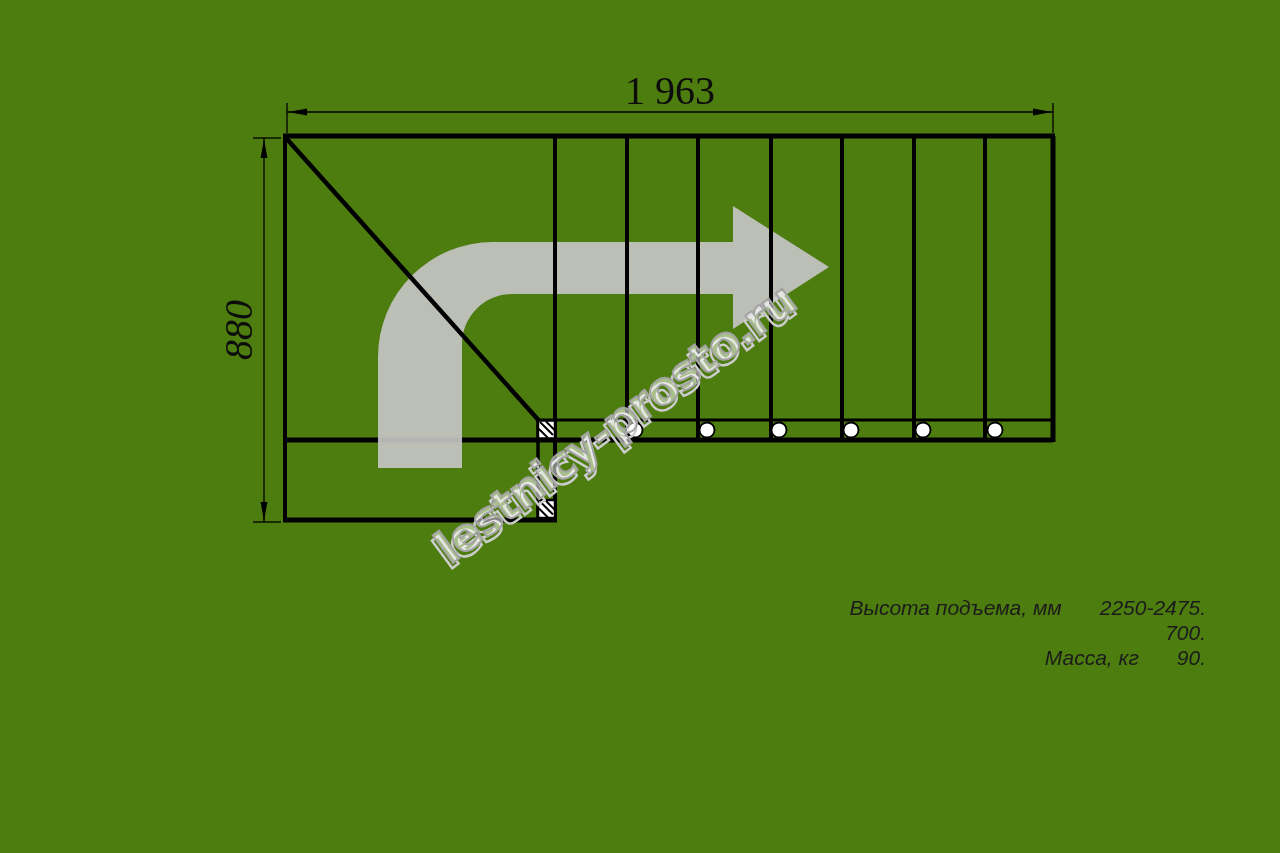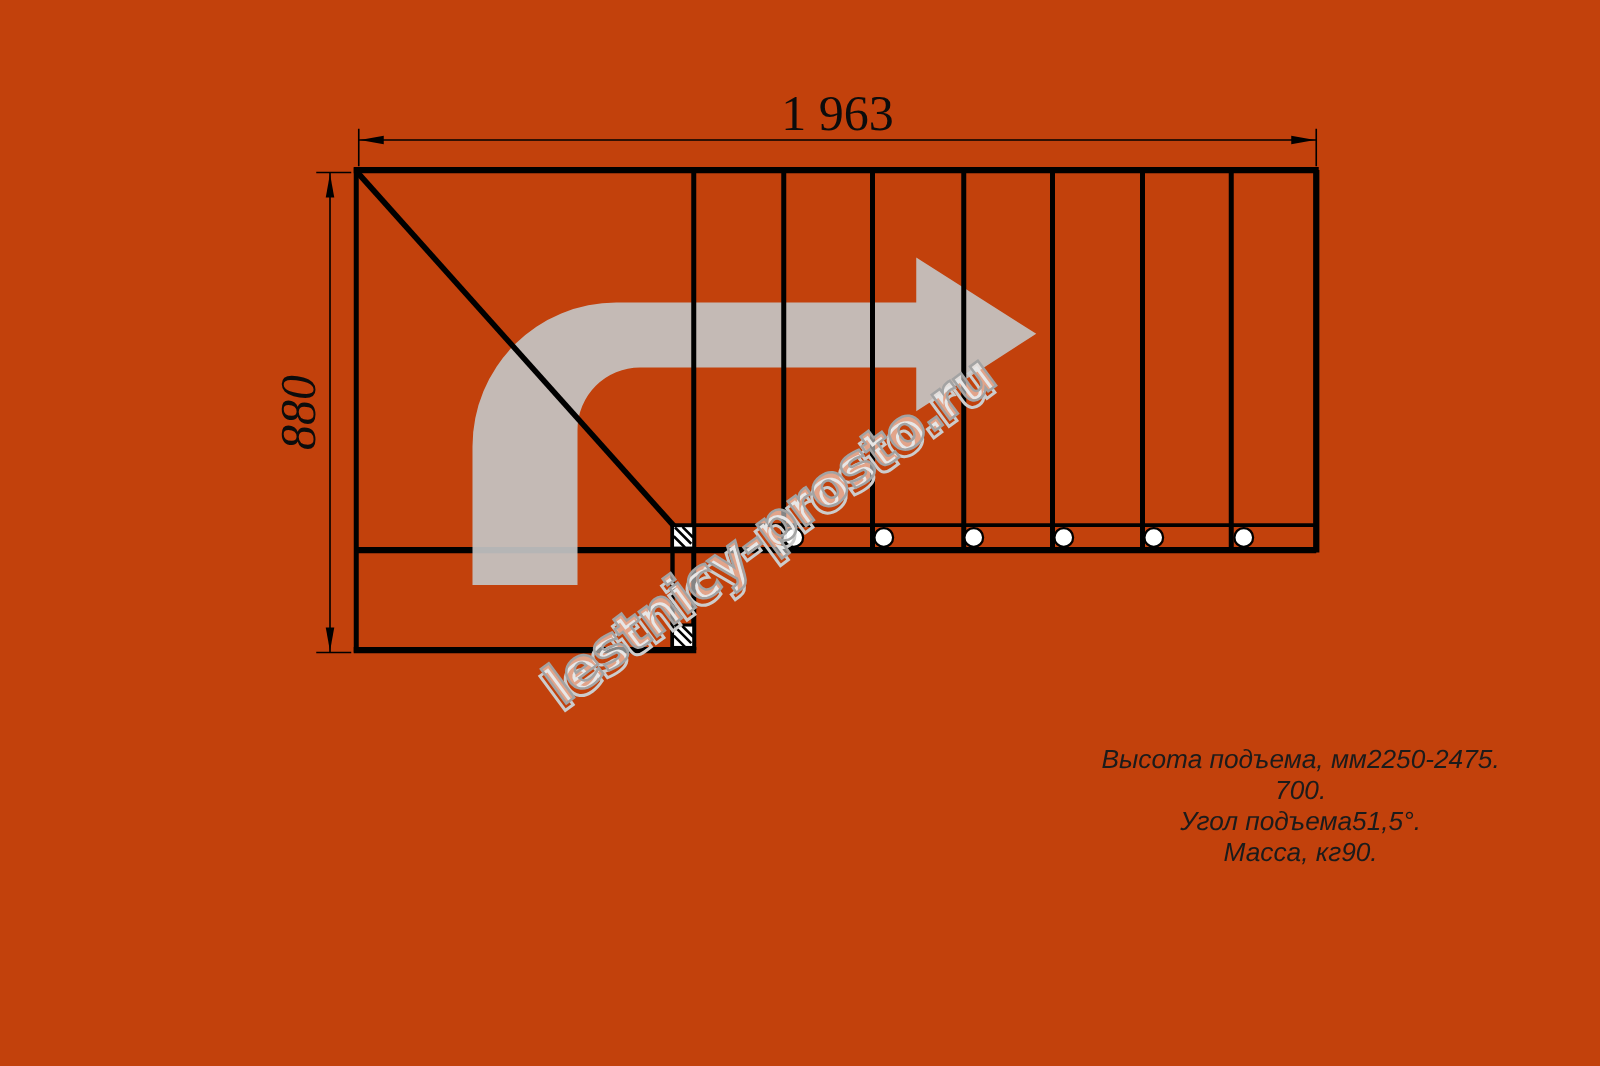--- a/index.html
+++ b/index.html
@@ -4,21 +4,21 @@
 <style>
   html, body {
     margin: 0;
     padding: 0;
     background: #ffffff;
   }
   .stage {
     position: relative;
     width: 1280px;
     height: 853px;
-    background: #c2410c;
+    background: #4d7c0f;
     overflow: hidden;
     font-family: "Liberation Sans", sans-serif;
   }
   .drawing-svg {
     position: absolute;
     left: 0;
     top: 0;
     width: 1280px;
     height: 853px;
   }
@@ -50,25 +50,26 @@
     position: absolute;
     left: 875px;
     top: 595px;
     width: 331px;
     font-style: italic;
     font-size: 21px;
     color: #1b1b1b;
   }
   .spec-row {
     display: flex;
-    justify-content: center;
+    justify-content: flex-end;
     align-items: baseline;
     height: 25px;
     line-height: 25px;
     white-space: nowrap;
+    gap: 38px;
   }
   .spec-label { text-align: left; }
   .spec-value { text-align: right; }
 </style>
 </head>
 <body>
 
 <div class="stage">
 
   <svg class="drawing-svg" viewBox="0 0 1280 853">
@@ -147,22 +148,18 @@
 
   <div class="specs">
     <div class="spec-row">
       <span class="spec-label">Высота подъема, мм</span>
       <span class="spec-value">2250-2475.</span>
     </div>
     <div class="spec-row">
       <span class="spec-value">700.</span>
     </div>
     <div class="spec-row">
-      <span class="spec-label">Угол подъема</span>
-      <span class="spec-value">51,5°.</span>
-    </div>
-    <div class="spec-row">
       <span class="spec-label">Масса, кг</span>
       <span class="spec-value">90.</span>
     </div>
   </div>
 
 </div>
 
 </body></html>

